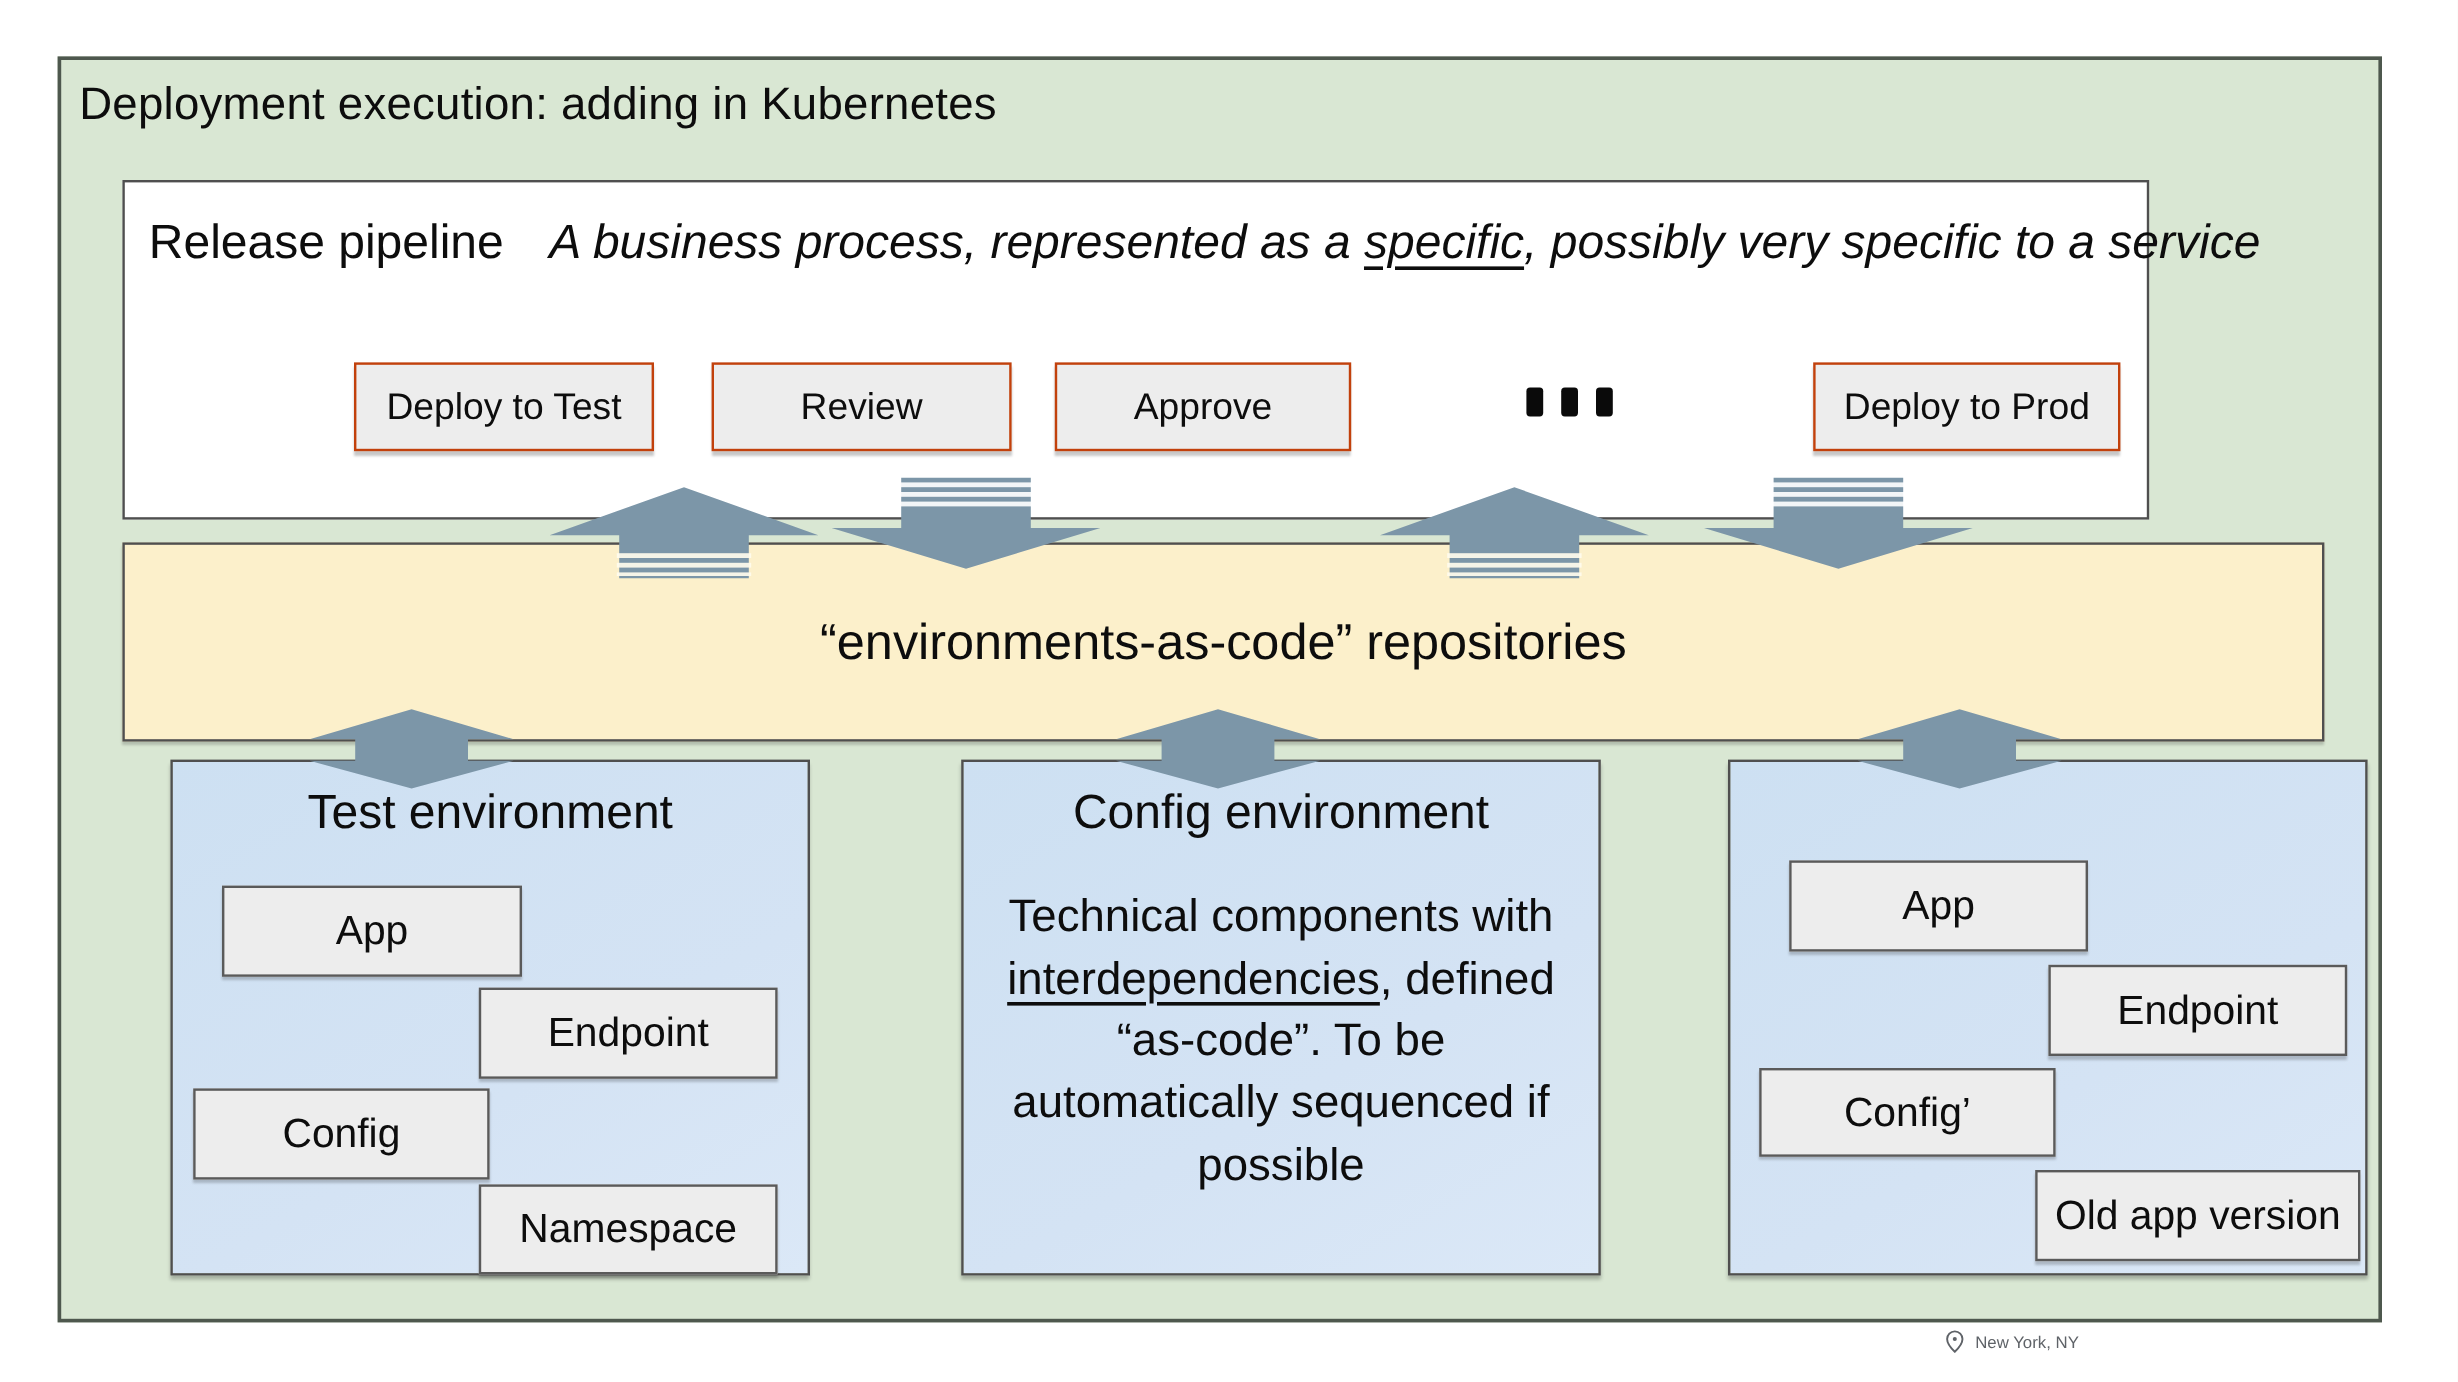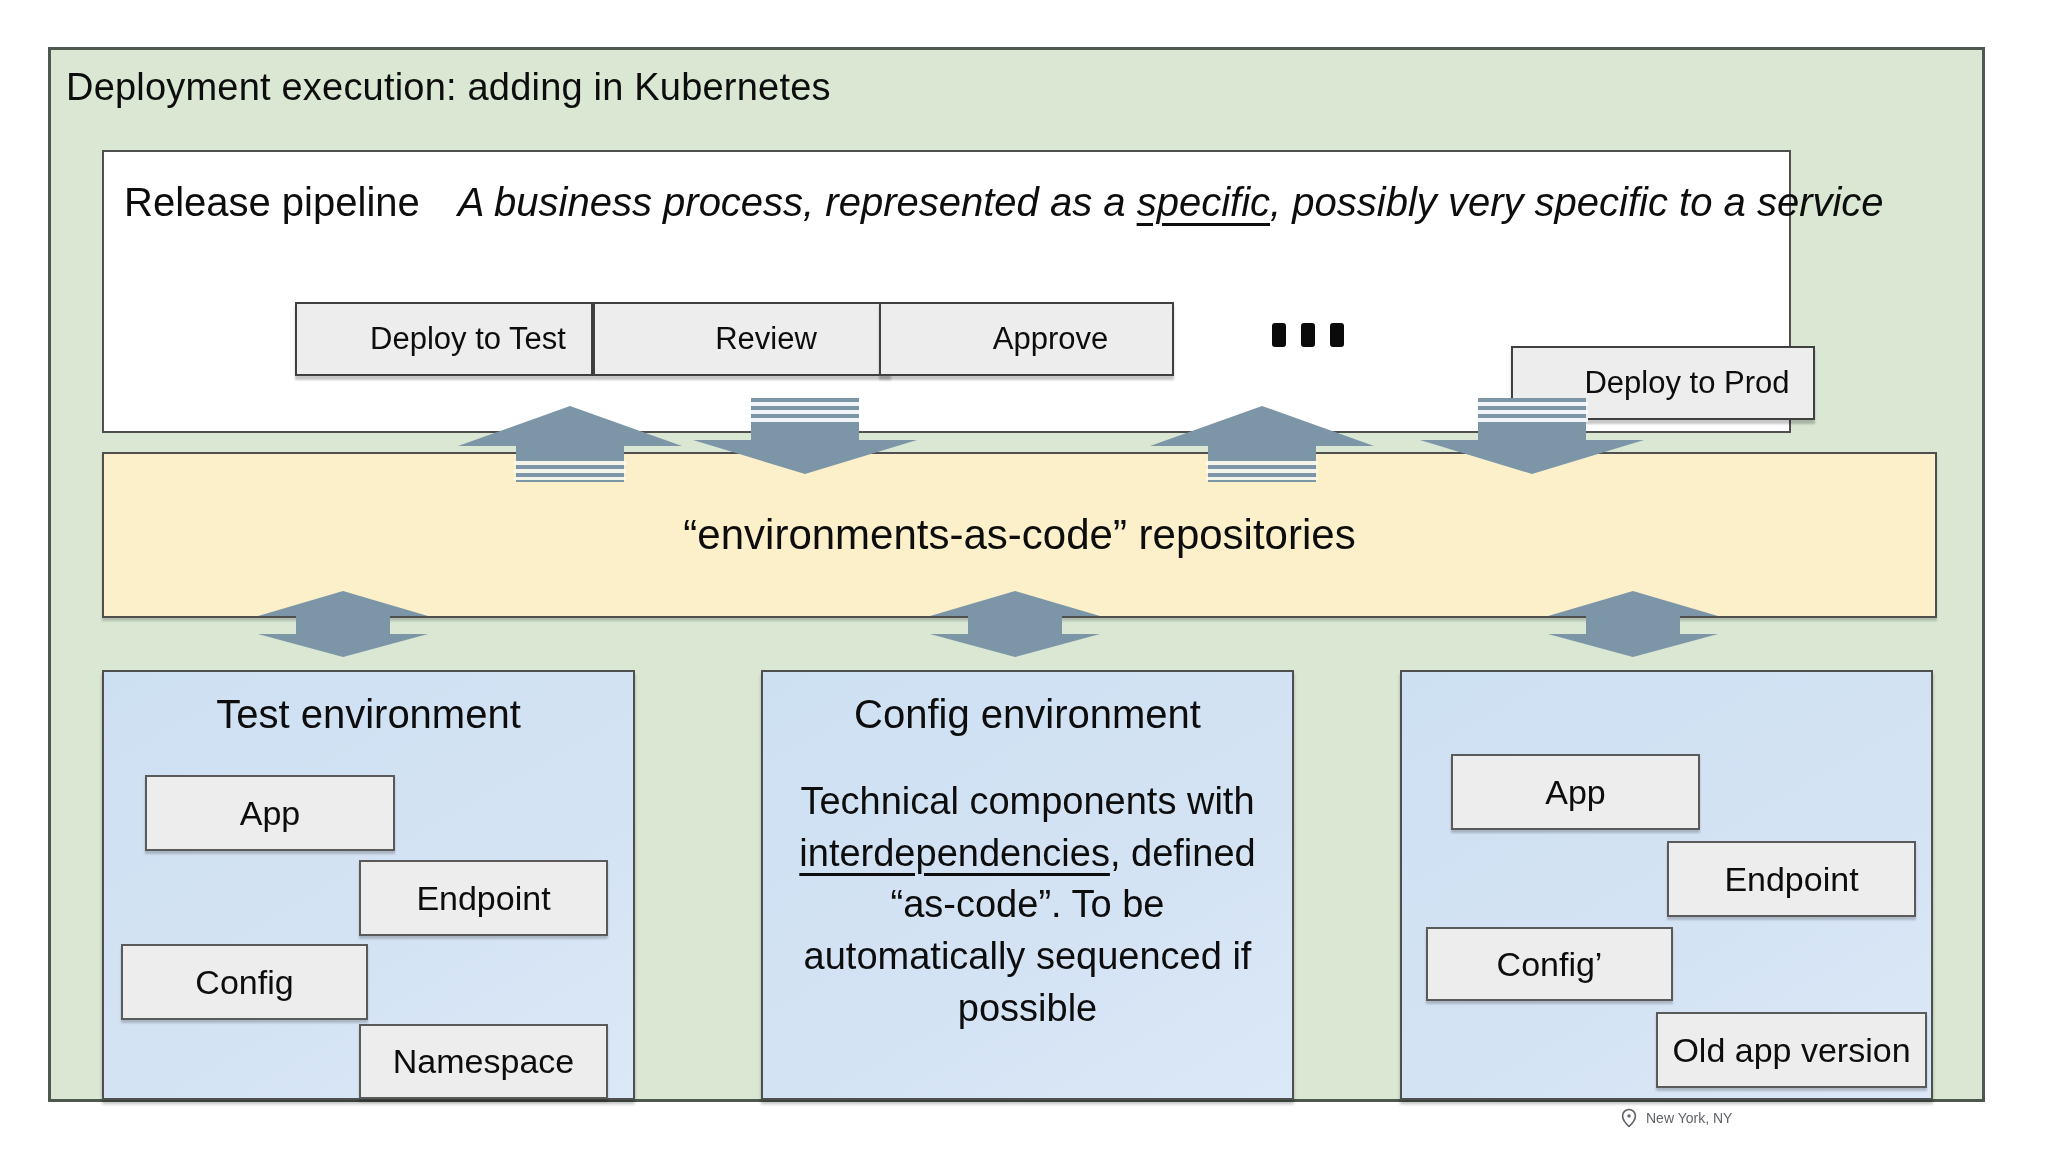--- a/index.html
+++ b/index.html
@@ -9,30 +9,30 @@
   .slide{left:48px;top:47px;width:1937px;height:1055px;
          background:var(--slide-bg);border:3px solid var(--slide-border);}
   .slide-title{left:66px;top:66px;font-size:38px;letter-spacing:.2px;}
   .panel{border:2px solid var(--box-border);}
   .pipeline-box{left:102px;top:150px;width:1689px;height:283px;background:#fff;text-align:right;}
   .pipeline-head{position:absolute;left:20px;top:28px;display:flex;align-items:baseline;
                  gap:38px;white-space:nowrap;font-size:40px;}
   .pipeline-sub{font-style:italic;}
   .u{text-decoration:underline;text-underline-offset:7px;text-decoration-thickness:3px;}
   .step{position:absolute;top:150px;height:70px;background:var(--step-fill);
-        border:2px solid #404040;box-shadow:0 4px 2px rgba(0,0,0,.22);
-        display:flex;align-items:center;justify-content:center;font-size:31px;padding-left:48px;}
+        border:2px solid #c2410c;box-shadow:0 4px 2px rgba(0,0,0,.22);
+        display:flex;align-items:center;justify-content:center;font-size:31px;}
   .dots{position:absolute;top:171px;display:flex;gap:15px;}
   .dots span{width:14px;height:24px;background:#0a0a0a;border-radius:3px;}
   .band{left:102px;top:452px;width:1835px;height:166px;background:var(--band-fill);
         box-shadow:0 3px 2px rgba(0,0,0,.18);
         display:flex;align-items:center;justify-content:center;font-size:42px;}
-  .env{top:670px;width:533px;height:430px;
+  .env{top:633px;width:533px;height:430px;
        background:linear-gradient(150deg,#cde0f2 0%,#d4e3f4 60%,#dbe8f7 100%);
-       box-shadow:0 4px 3px rgba(0,0,0,.25);}
+       box-shadow:0 4px 3px rgba(0,0,0,.25);margin-left:40px;}
   .env-title{position:absolute;left:0;right:0;top:20px;text-align:center;font-size:40px;}
   .chip{position:absolute;background:var(--step-fill);border:2px solid #5a5a5a;
         box-shadow:0 3px 2px rgba(0,0,0,.2);
         display:flex;align-items:center;justify-content:center;font-size:34px;}
   .staging-text{position:absolute;left:18px;right:18px;top:104px;text-align:center;
                 font-size:38px;line-height:1.36;}
   .arrow{z-index:6;}
   .arrow svg{display:block;}
   .footer{left:1620px;top:1108px;display:flex;align-items:center;gap:8px;
           color:var(--muted);font-size:14px;}
@@ -53,21 +53,21 @@
       <span class="pipeline-sub"><span>A business process, represented as a </span><span class="u">specific</span><span>, possibly very specific to a service</span></span>
     </div>
     <div class="step" style="left:191px;width:246px;">Deploy to Test</div>
     <div class="step" style="left:489px;width:246px;">Review</div>
     <div class="step" style="left:775px;width:243px;">Approve</div>
     <div class="dots" style="left:1168px;">
       <span></span>
         <span></span>
         <span></span>
     </div>
-    <div class="step" style="left:1407px;width:252px;margin-top:44px;">Deploy to Prod</div>
+    <div class="step" style="left:1407px;width:252px;">Deploy to Prod</div>
   </div>
 
   <div class="abs panel band">“environments-as-code” repositories</div>
 
   <div class="abs arrow" style="left:450px;top:400px;">
     <svg width="240" height="82" viewBox="0 0 240 82">
       <polygon points="120,6 232,46 174,46 174,82 66,82 66,46 8,46" fill="var(--arrow-fill)"></polygon>
       <rect x="64" y="61" width="112" height="4" fill="rgba(255,252,238,0.92)"></rect>
       <rect x="64" y="69" width="112" height="4" fill="rgba(255,252,238,0.92)"></rect>
       <rect x="64" y="77" width="112" height="3" fill="rgba(255,252,238,0.92)"></rect>

